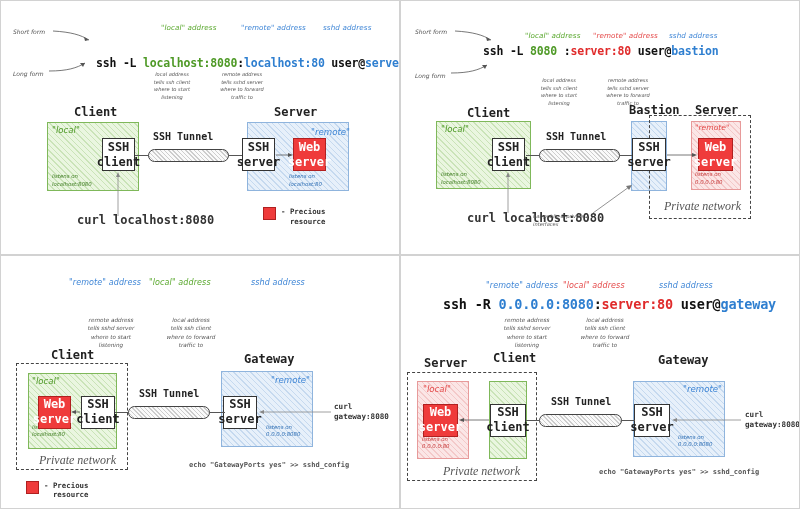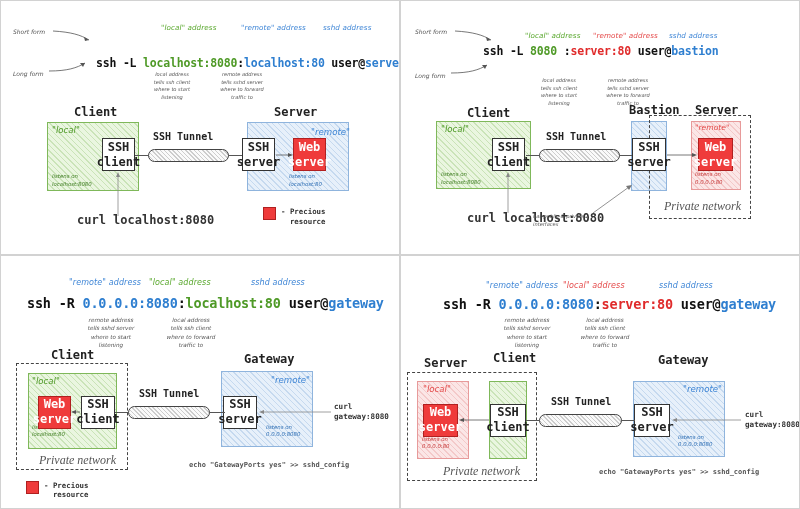--- a/index.html
+++ b/index.html
@@ -216,23 +216,20 @@
     <div class="hand l" style="left:132px;top:212px;width:80px;">has public &amp; private
 interfaces</div>
     <div class="pnet" style="left:263px;top:198px;">Private network</div>
   </div>
 
   <div class="panel">
     <div class="hdr b" style="left:68px;top:22px;font-size:8px;">"remote" address</div>
     <div class="hdr g" style="left:148px;top:22px;font-size:8px;">"local" address</div>
     <div class="hdr b" style="left:250px;top:22px;font-size:8px;">sshd address</div>
 
-    <div class="cmd" style="left:26px;top:39px;font-size:13.5px;">
-      <span>ssh -R </span><span class="b">0.0.0.0:8080</span><span>:</span><span class="g">localhost:80</span><span> user@</span><span class="b">gateway</span>
-    </div>
 
     <div class="hand" style="left:72px;top:60px;width:76px;font-size:5.7px;">remote address
 tells sshd server
 where to start
 listening</div>
     <div class="hand" style="left:152px;top:60px;width:76px;font-size:5.7px;">local address
 tells ssh client
 where to forward
 traffic to</div>
 

